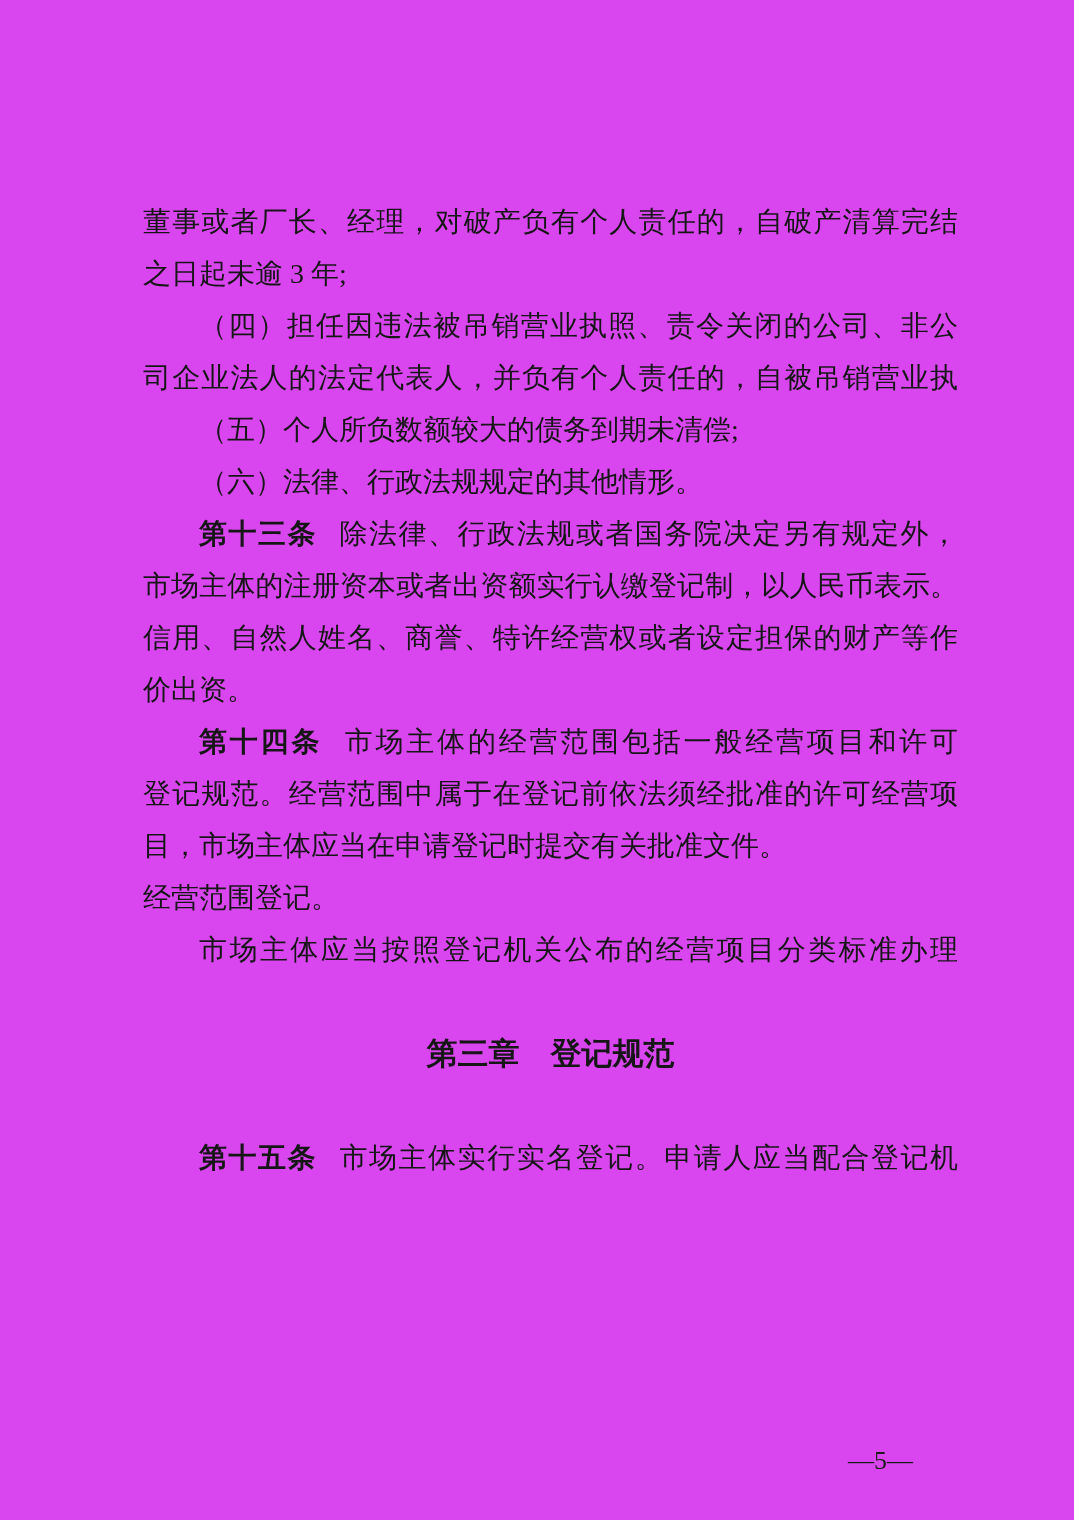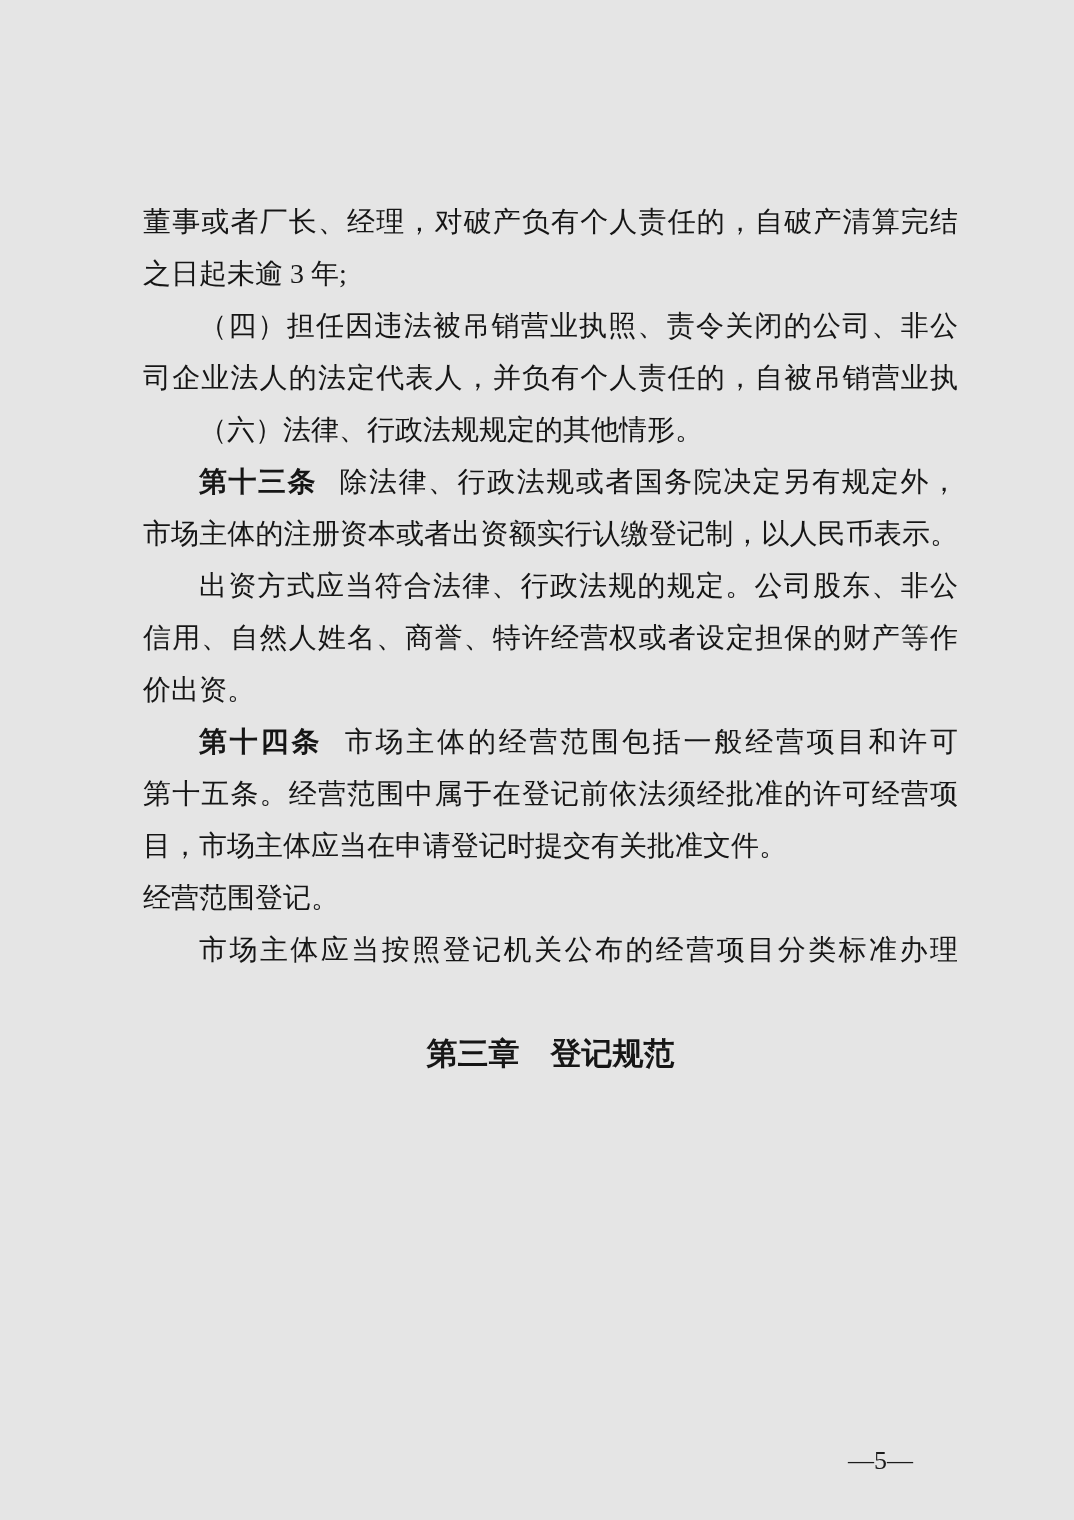--- a/index.html
+++ b/index.html
@@ -4,21 +4,21 @@
 <style>
   html, body {
     margin: 0;
     padding: 0;
     background: #ffffff;
   }
   .page {
     position: relative;
     width: 1074px;
     height: 1520px;
-    background: #e5e5e5;
+    background: #d946ef;
     overflow: hidden;
     font-family: "Liberation Serif", "DejaVu Serif", serif;
     color: #161616;
   }
   .content {
     position: absolute;
     left: 143px;
     top: 196px;
     width: 815px;
   }
@@ -73,35 +73,36 @@
 </head>
 <body>
 
 <div class="page">
   <div class="content">
 
     <div class="line j"><span>董事或者厂长、经理，对破产负有个人责任的，自破产清算完结</span></div>
     <div class="line"><span>之日起未逾 3 年;</span></div>
     <div class="line ind j"><span>（四）担任因违法被吊销营业执照、责令关闭的公司、非公</span></div>
     <div class="line j"><span>司企业法人的法定代表人，并负有个人责任的，自被吊销营业执</span></div>
+    <div class="line ind"><span>（五）个人所负数额较大的债务到期未清偿;</span></div>
     <div class="line ind"><span>（六）法律、行政法规规定的其他情形。</span></div>
     <div class="line ind j"><span class="lead">第十三条</span><span>除法律、行政法规或者国务院决定另有规定外，</span></div>
     <div class="line j"><span>市场主体的注册资本或者出资额实行认缴登记制，以人民币表示。</span></div>
-    <div class="line ind j"><span>出资方式应当符合法律、行政法规的规定。公司股东、非公</span></div>
     <div class="line j"><span>信用、自然人姓名、商誉、特许经营权或者设定担保的财产等作</span></div>
     <div class="line"><span>价出资。</span></div>
     <div class="line ind j"><span class="lead">第十四条</span><span>市场主体的经营范围包括一般经营项目和许可</span></div>
-    <div class="line j"><span>第十五条。经营范围中属于在登记前依法须经批准的许可经营项</span></div>
+    <div class="line j"><span>登记规范。经营范围中属于在登记前依法须经批准的许可经营项</span></div>
     <div class="line"><span>目，市场主体应当在申请登记时提交有关批准文件。</span></div>
     <div class="line"><span>经营范围登记。</span></div>
     <div class="line ind j"><span>市场主体应当按照登记机关公布的经营项目分类标准办理</span></div>
 
     <div class="spacer"></div>
 
     <div class="heading"><span>第三章</span><span class="chapter-title">登记规范</span></div>
 
     <div class="spacer"></div>
 
+    <div class="line ind j"><span class="lead">第十五条</span><span>市场主体实行实名登记。申请人应当配合登记机</span></div>
 
   </div>
 
   <div class="page-number">—5—</div>
 </div>
 
 </body></html>

